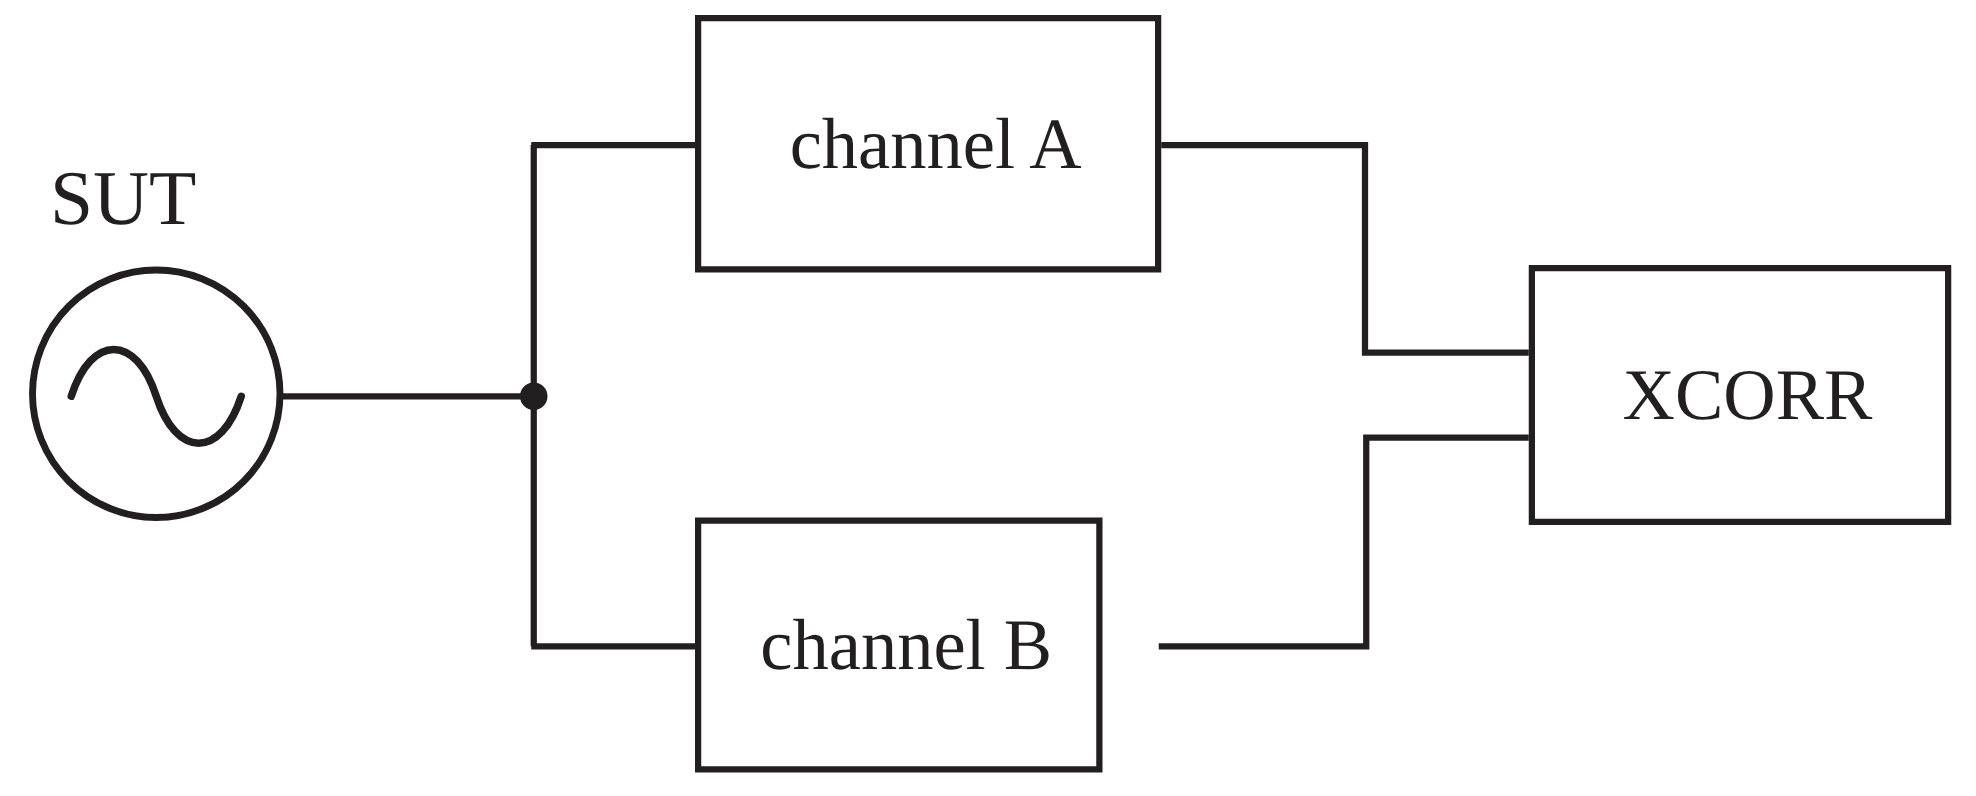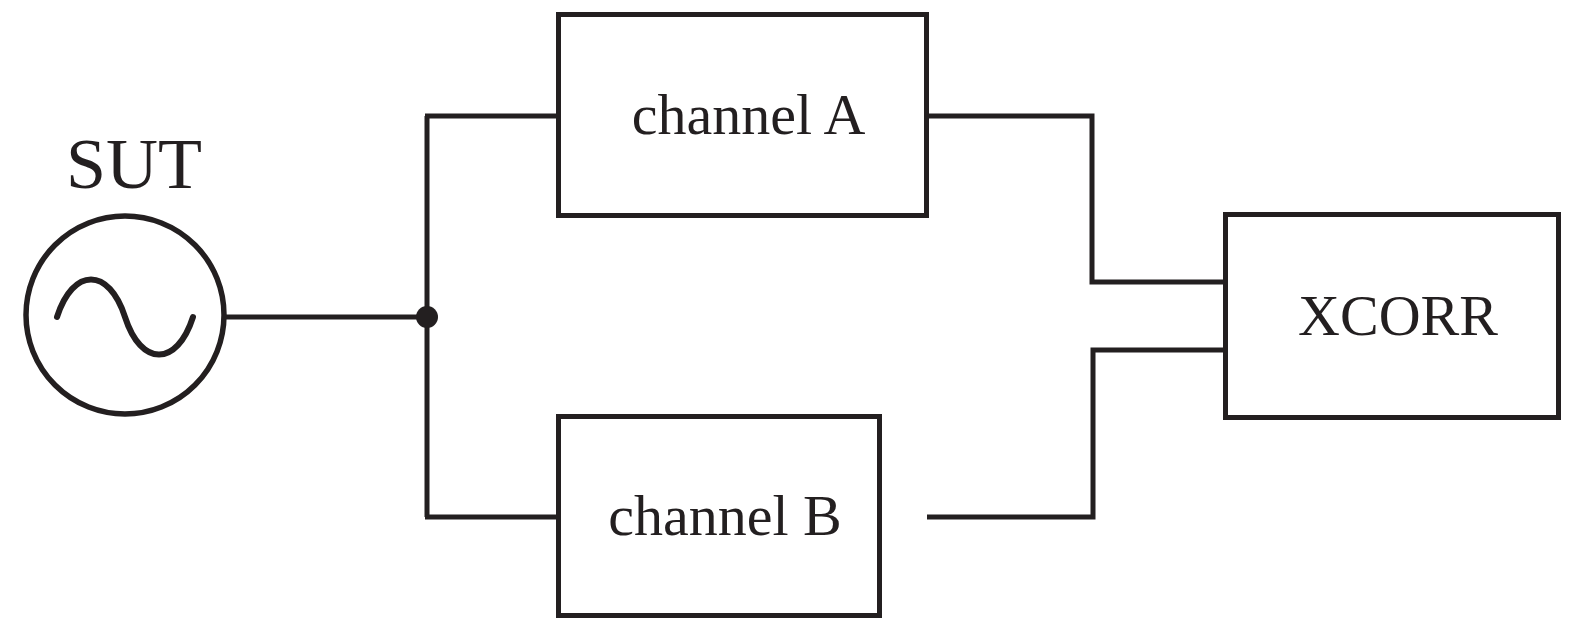--- a/index.html
+++ b/index.html
@@ -24,22 +24,22 @@
     fill:none;
     stroke:var(--ink);
     stroke-width:5;
   }
   .wires .sine{stroke-width:6;stroke-linecap:round;}
   .wires .src-circle{fill:none;stroke:var(--ink);stroke-width:5.5;}
   .wires .dot{fill:var(--ink);stroke:none;}
   .label-sut{
     position:absolute;
     left:40px;top:128px;width:162px;
-    text-align:right;
-    font-size:72px;
+    text-align:left;
+    font-size:62px;
     line-height:1;
     white-space:nowrap;
   }
   .block{
     position:absolute;
     border:5px solid var(--ink);
     box-sizing:border-box;
     background:var(--bg);
     display:flex;
     align-items:center;

